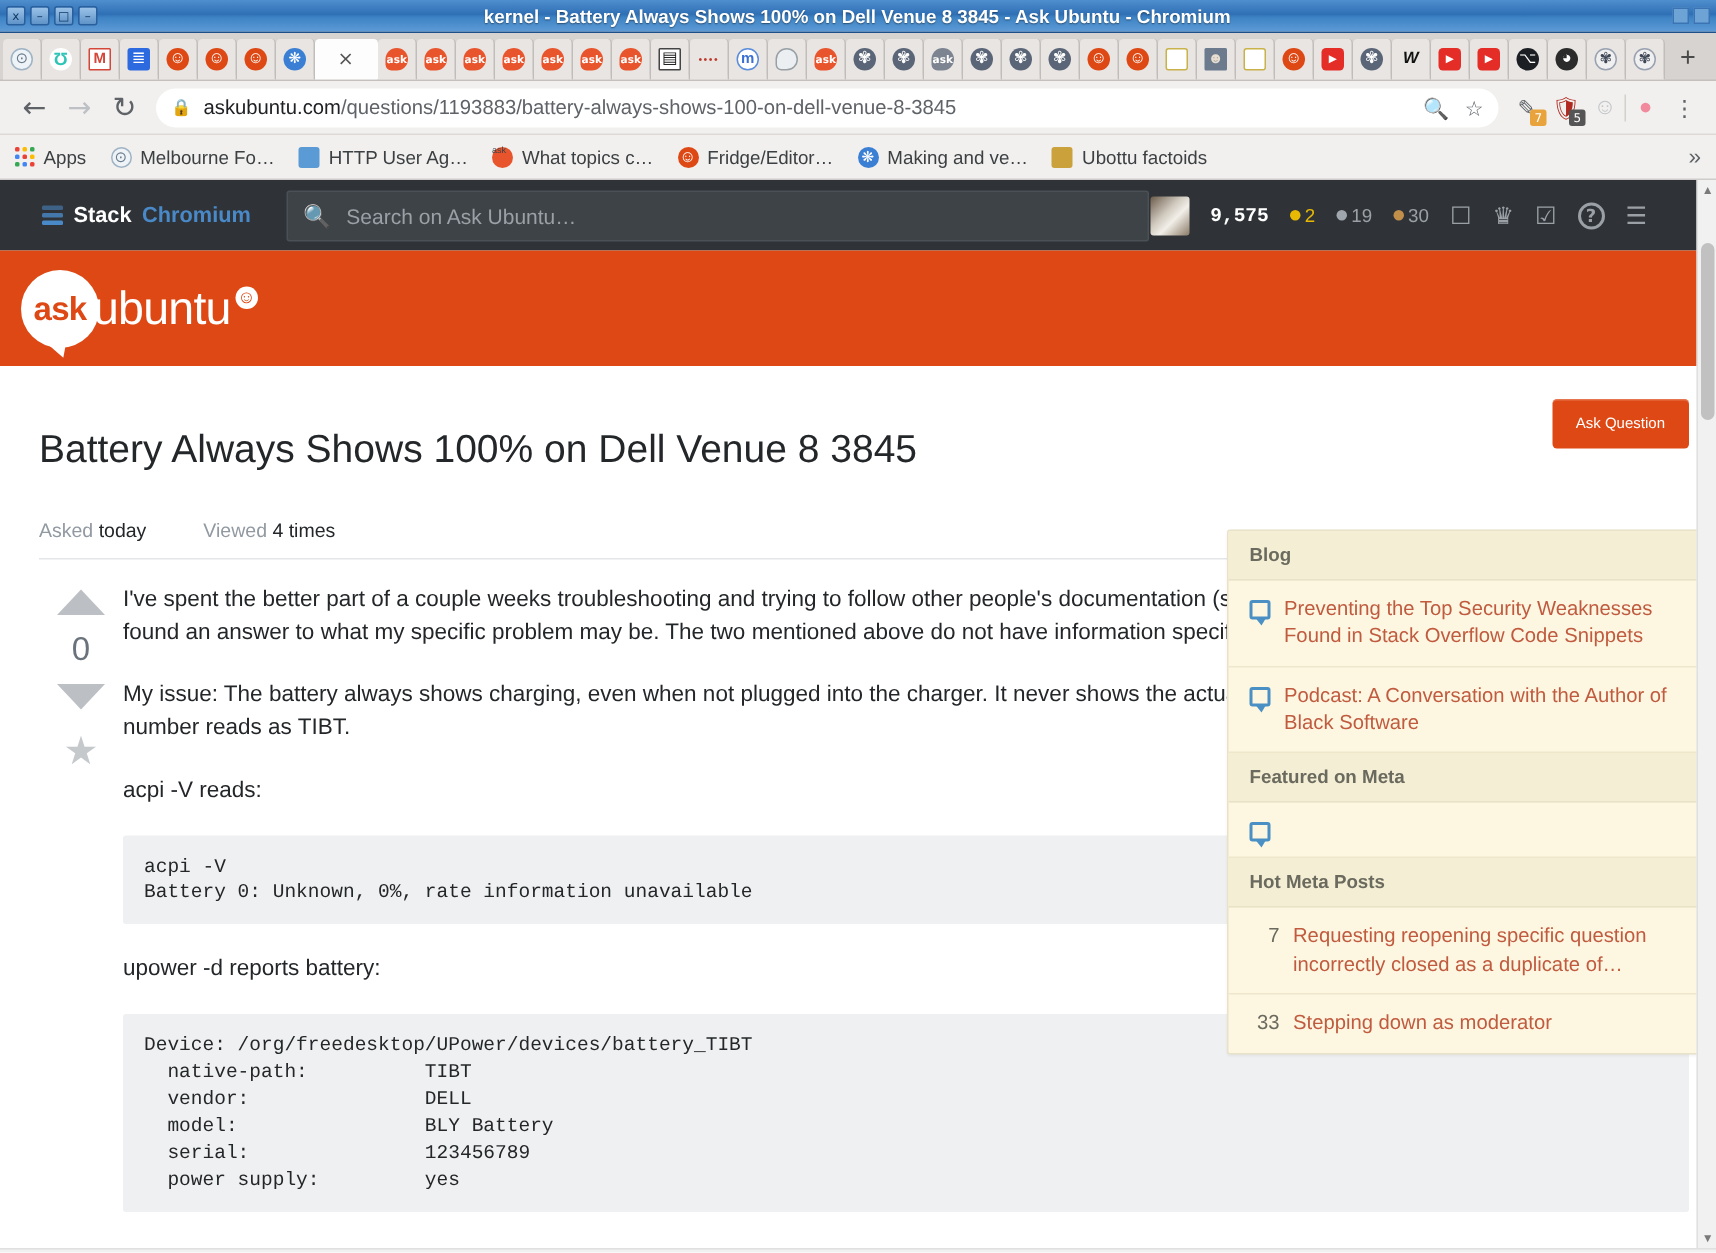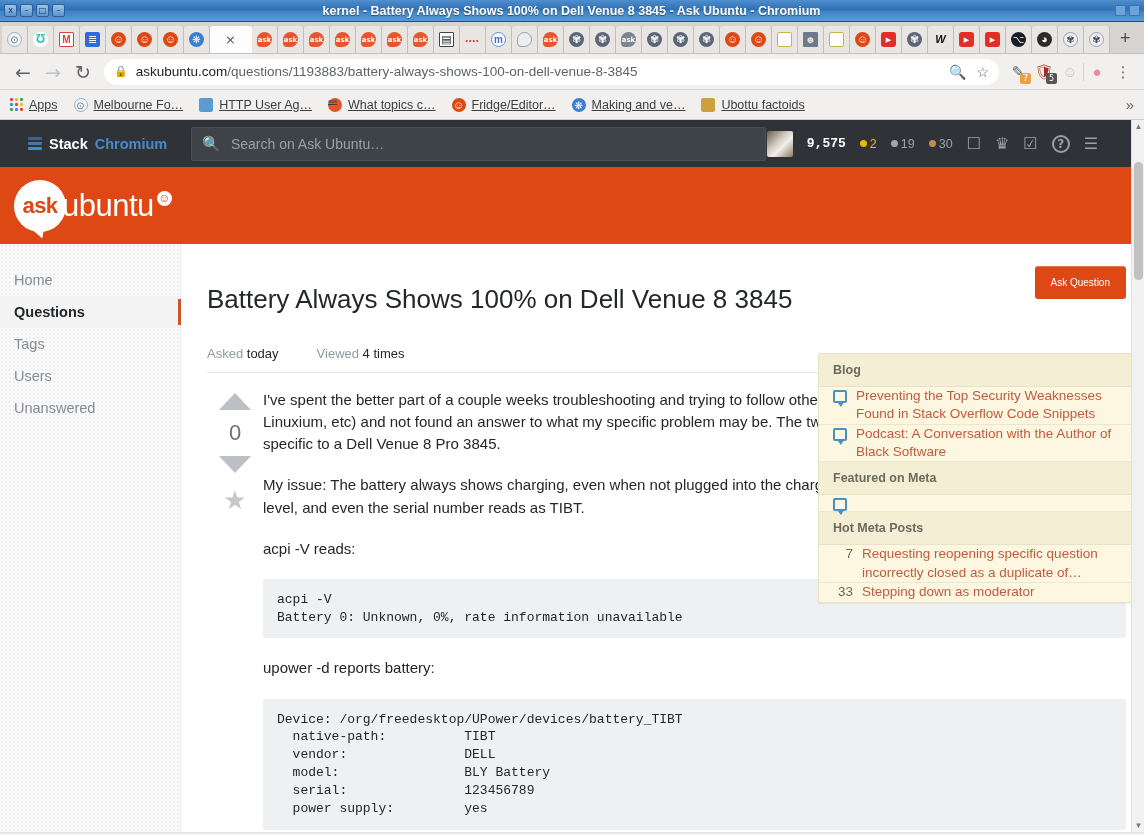--- a/index.html
+++ b/index.html
@@ -118,21 +118,21 @@
   }
   .badge.orange { background:#e8a33d; }
   .badge.dark { background:#555; }
   .sep { width:1px; height:18px; background:#d3d0cd; }
 
   #bookmarks {
     height:30px; background:#f1f0ee; display:flex; align-items:center;
     padding:0 10px; gap:16px; border-bottom:1px solid #cfccc9;
     font-size:12.5px; color:#3c4043;
   }
-  .bm { display:flex; align-items:center; gap:6px; white-space:nowrap;text-decoration:underline; }
+  .bm { display:flex; align-items:center; gap:6px; white-space:nowrap; }
   .bm-ic { width:14px; height:14px; border-radius:50%; flex:0 0 auto; position:relative; }
   .apps-grid { width:13px; height:13px; position:relative; }
   .apps-grid i {
     position:absolute; width:3px; height:3px; border-radius:1px; display:block;
   }
   .bm-overflow { margin-left:auto; font-size:15px; color:#5f6368; }
 
   
   #viewport { position:relative; width:1144px; height:712px; overflow:hidden; background:#fff; }
 
@@ -220,21 +220,21 @@
   
   #bulletin {
     position:absolute; right:0px; top:109px; width:326px;
     background:#fdf7e2; border:1px solid #e8e2c8; border-radius:2px;
     font-size:13.5px; box-shadow:0 1px 2px rgba(0,0,0,.06);
   }
   .bl-head {
     background:#f4eed4; color:#6a6a5e; font-size:12.5px; font-weight:bold;
     padding:9px 14px; border-bottom:1px solid #e8e2c8;
   }
-  .bl-item { display:flex; gap:9px; padding:0 14px; border-bottom:1px solid #eee7cc; }
+  .bl-item { display:flex; gap:9px; padding:10px 14px; border-bottom:1px solid #eee7cc; }
   .bl-item:last-child { border-bottom:none; }
   .bl-ic { flex:0 0 auto; width:14px; height:13px; border:2px solid #4a90c4; border-radius:2px; position:relative; margin-top:3px;}
   .bl-ic::after { content:""; position:absolute; left:2px; bottom:-6px; border-left:4px solid transparent; border-right:3px solid transparent; border-top:5px solid #4a90c4;}
   .bl-num { flex:0 0 20px; text-align:right; color:#6a6a5e; font-size:13.5px; margin-top:1px;}
   .bl-txt { color:#c05b3f; line-height:1.36; }
 
   
   #vscroll { position:absolute; right:0; top:0; width:13px; height:712px; background:#f1f1f1; border-left:1px solid #e0e0e0;}
   #vthumb { position:absolute; top:42px; left:2px; width:9px; height:118px; background:#c1c1c1; border-radius:5px;}
   #vscroll .sarrow { position:absolute; left:0; width:13px; height:13px; text-align:center; font-size:8px; color:#7a7a7a; line-height:13px;}
@@ -500,27 +500,20 @@
   <div id="au-header">
     <div id="au-logo">
       <span class="speech">ask</span>
       <span id="au-word">ubuntu</span>
       <span id="au-mark">☺</span>
     </div>
   </div>
 
   <div id="page-body">
 
-    <div id="left-nav">
-      <div class="nav-item">Home</div>
-      <div class="nav-item active">Questions</div>
-      <div class="nav-item">Tags</div>
-      <div class="nav-item">Users</div>
-      <div class="nav-item">Unanswered</div>
-    </div>
 
     <div id="content">
       <div id="q-header">
         <h1 id="q-title">Battery Always Shows 100% on Dell Venue 8 3845</h1>
         <div id="ask-btn">Ask Question</div>
       </div>
 
       <div id="q-meta">
         <span><span>Asked</span>
           <b>today</b></span>

